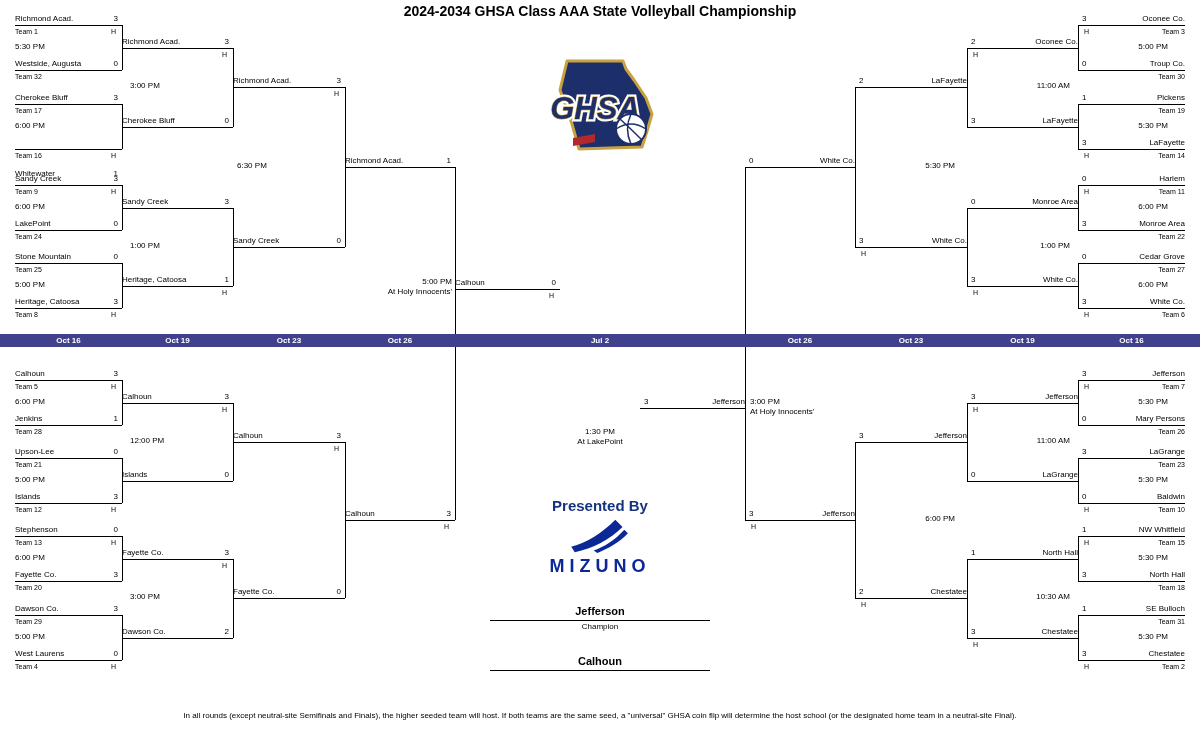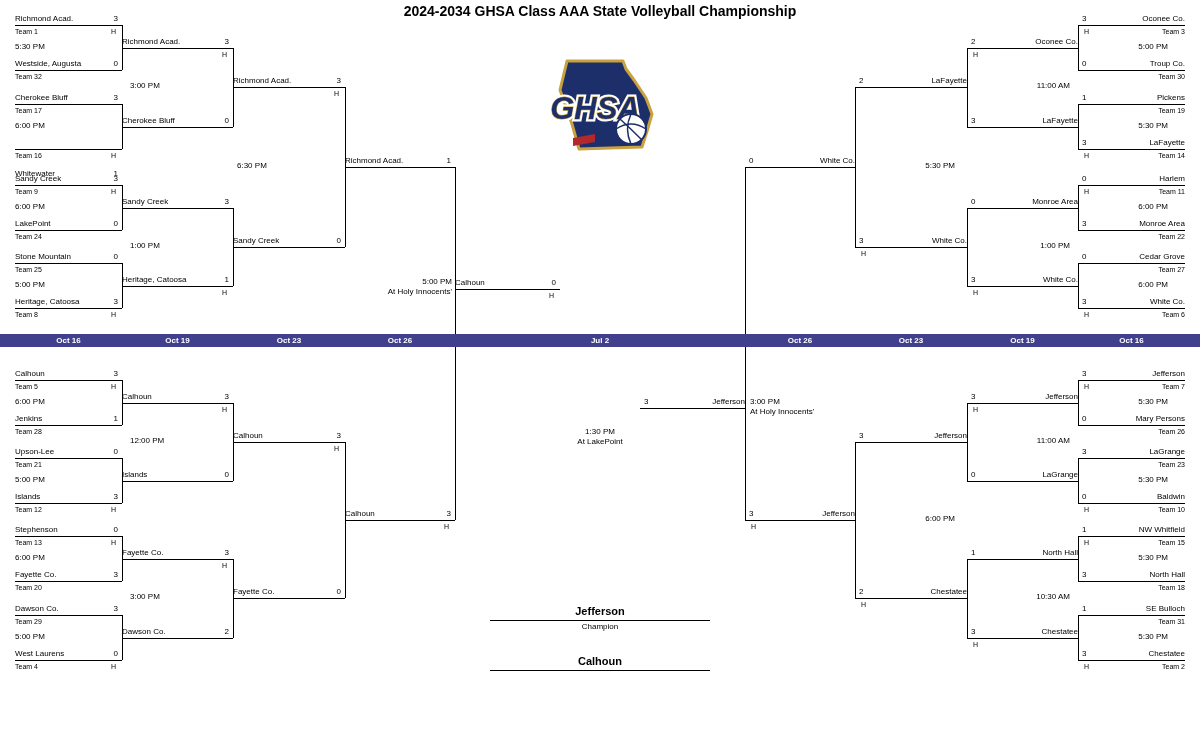--- a/index.html
+++ b/index.html
@@ -44,21 +44,30 @@
     <text class="ghsa-back" x="62" y="63" text-anchor="middle">GHSA</text>
     <text class="ghsa-front" x="62" y="63" text-anchor="middle">GHSA</text>
     <g>
       <circle class="vb-ball" cx="98" cy="73" r="15"></circle>
       <path class="vb-seam" d="M83,73 Q98,63 113,73"></path>
       <path class="vb-seam" d="M98,58 Q91,73 98,88"></path>
       <path class="vb-seam" d="M87,63 Q98,73 109,84"></path>
     </g>
   </svg>
 
+  <div id="presented">
+    <div class="presented-label">Presented By</div>
+    <svg class="runbird" width="64" height="36" viewBox="0 0 70 40">
+      <path class="rb" d="M3,32 C20,28 38,16 52,2 L60,10 C46,24 27,34 7,38 Z"></path>
+      <path class="rb" d="M28,36 C40,32 52,24 62,13 L66,17 C57,27 44,34 32,39 Z"></path>
+    </svg>
+    <div class="mizuno-word">MIZUNO</div>
+  </div>
 
+  <div id="footer">In all rounds (except neutral-site Semifinals and Finals), the higher seeded team will host. If both teams are the same seed, a "universal" GHSA coin flip will determine the host school (or the designated home team in a neutral-site Final).</div>
 
 <div class="hl" style="left: 15px; top: 25px; width: 107px;"></div>
     <div class="row" style="left: 15px; top: 14px; width: 107px;">
       <span>Richmond Acad.</span>
       <span style="padding-right: 4px;">3</span>
     </div>
     <div class="row sub" style="left: 15px; top: 27px; width: 107px;">
       <span>Team 1</span>
       <span style="padding-right: 6px;">H</span>
     </div>

